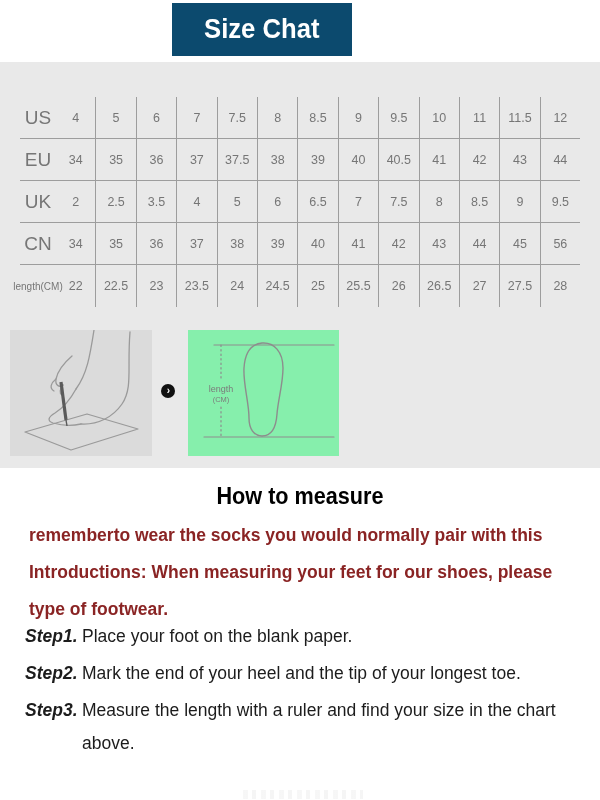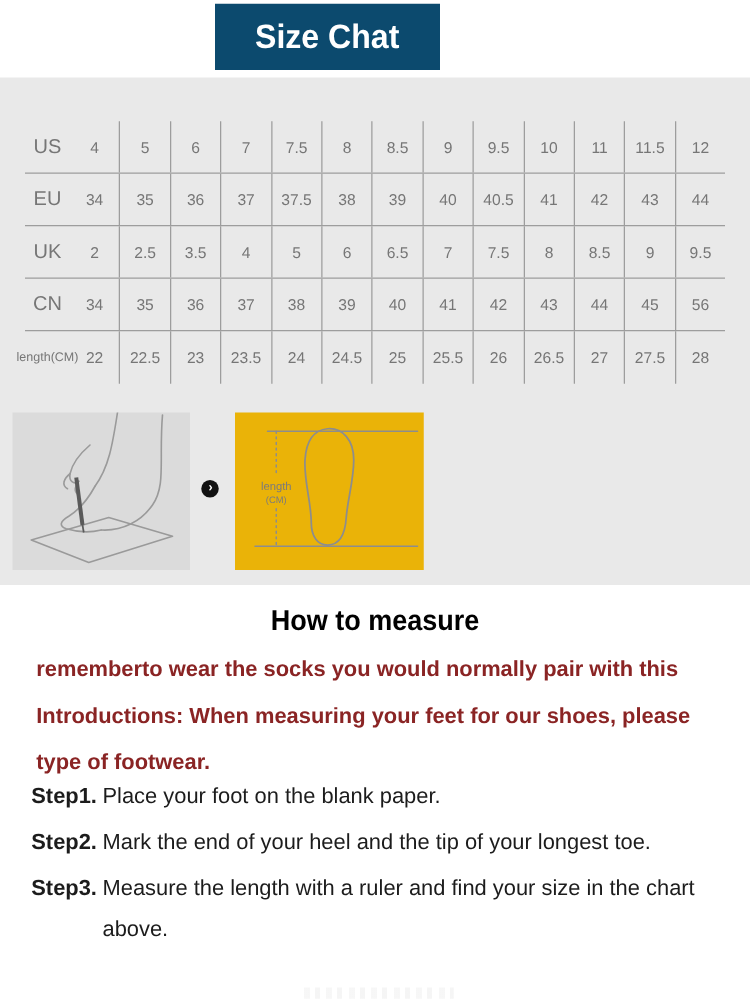--- a/index.html
+++ b/index.html
@@ -26,52 +26,52 @@
     position: absolute; left: 0; top: 62px; width: 600px; height: 406px;
     background: #e9e9e9;
   }
 
   
   .size-table { position: absolute; left: 20px; top: 35px; width: 560px; }
   .trow { display: flex; height: 42px; align-items: stretch; }
   .trow:not(:last-child) { border-bottom: 1px solid #9d9d9d; }
   .tlabel {
     width: 36px; flex: none; display: flex; align-items: center; justify-content: center;
-    color: #767676; font-size: 16px; white-space: nowrap; overflow: visible;
+    color: #767676; font-size: 19px; white-space: nowrap; overflow: visible;
   }
   .tlabel.small { font-size: 10px; }
   .tcell {
     flex: 1; display: flex; align-items: center; justify-content: center;
     color: #767676; font-size: 12.5px; white-space: nowrap;
   }
   .tcell + .tcell { border-left: 1px solid #9d9d9d; }
 
   
   .illus-left  { position: absolute; left: 10px;  top: 268px; width: 142px; height: 126px; background: #dbdbdb; }
-  .illus-right { position: absolute; left: 188px; top: 268px; width: 151px; height: 126px; background: #eab308; }
+  .illus-right { position: absolute; left: 188px; top: 268px; width: 151px; height: 126px; background: #86efac; }
   .illus-left svg, .illus-right svg { display: block; width: 100%; height: 100%; }
   .arrow-circle {
     position: absolute; left: 161px; top: 322px; width: 14px; height: 14px;
     background: #111; border-radius: 50%; color: #fff;
     display: flex; align-items: center; justify-content: center;
     font-size: 10px; line-height: 14px; padding-left: 1px; font-weight: bold;
   }
 
   
   .howto-title {
     position: absolute; left: 0; top: 483px; width: 600px; text-align: center;
     font-size: 23px; font-weight: bold; color: #000; transform: scaleX(0.94);
   }
   .intro { position: absolute; left: 29px; top: 517px; width: 556px; }
   .intro-line {
     color: #8a2424; font-weight: bold; font-size: 17.5px; line-height: 37px; white-space: nowrap;
   }
   .steps { position: absolute; left: 25px; top: 620px; width: 555px; }
   .step { display: flex; margin-bottom: 4px; font-size: 17.5px; color: #1c1c1c; line-height: 33px; }
-  .step-label { font-weight: bold; width: 57px; flex: none; }
+  .step-label { font-weight: bold; width: 57px; flex: none; font-style: italic; }
   .step-text { width: 478px; }
 
   
   .watermark {
     position: absolute; left: 243px; top: 790px; width: 120px; height: 9px; opacity: 0.55;
     background: repeating-linear-gradient(90deg, #f0f0f0 0 5px, transparent 5px 9px, #ededed 9px 13px, transparent 13px 18px);
   }
 </style>
 </head>
 <body>

